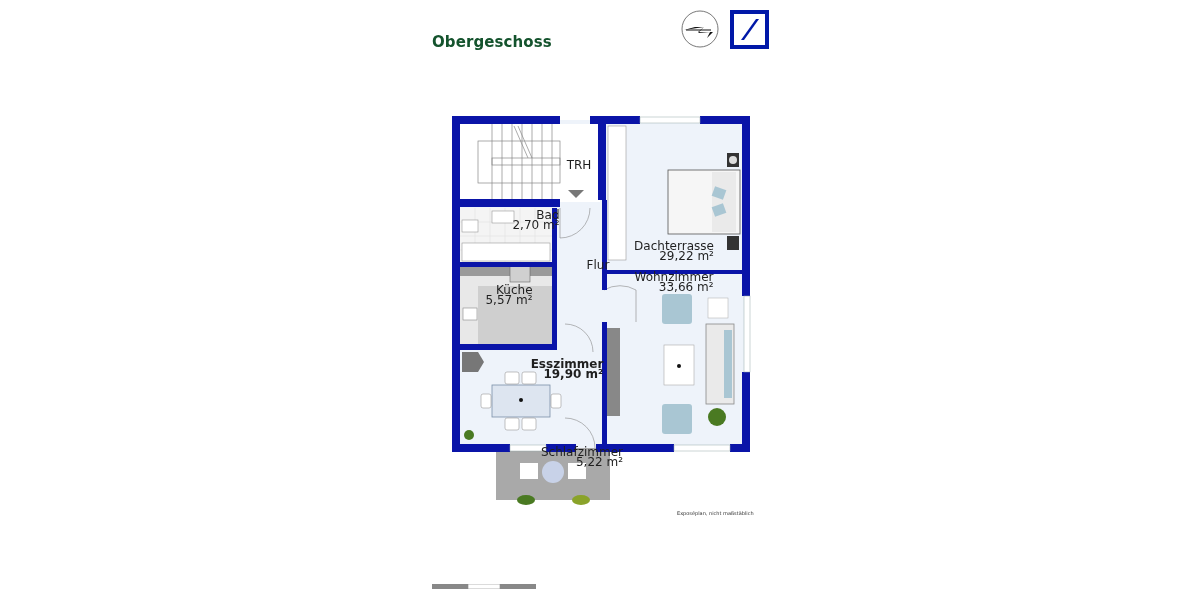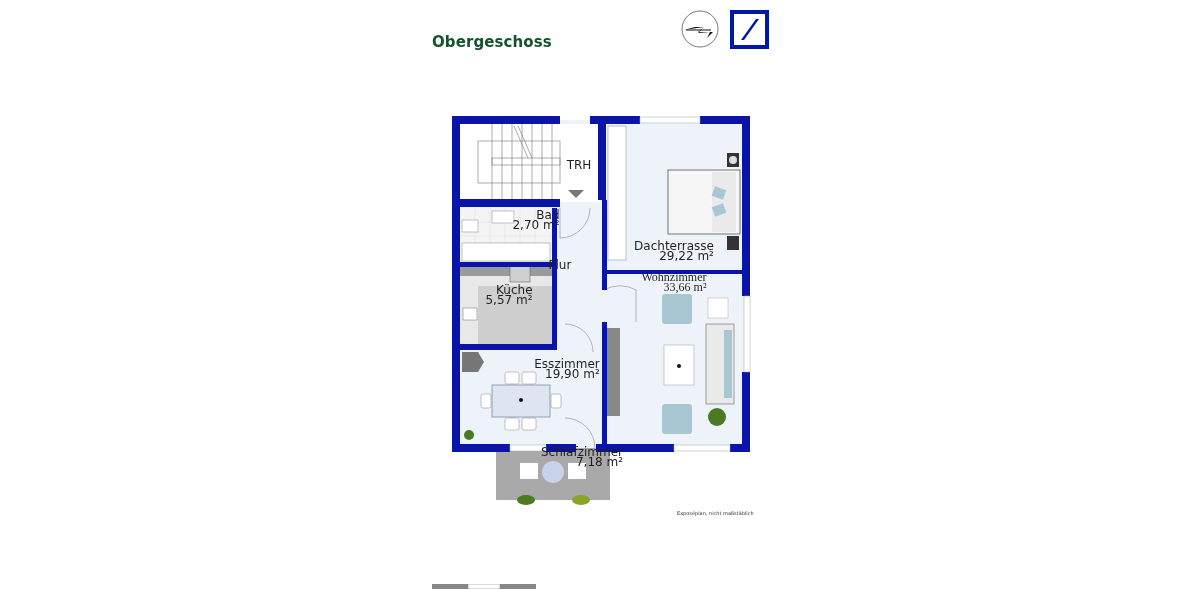--- a/index.html
+++ b/index.html
@@ -146,26 +146,26 @@
   <g fill="#ffffff" stroke="#9aa" stroke-width="0.5">
     <rect x="640" y="117" width="60" height="6"></rect>
     <rect x="744" y="296" width="6" height="76"></rect>
     <rect x="510" y="445" width="36" height="6"></rect>
     <rect x="674" y="445" width="56" height="6"></rect>
   </g>
 </svg>
 
 <div class="lbl" style="left:579px; top:160px;"><span>TRH</span></div>
 <div class="lbl" style="left:536px; top:210px;"><span>Bad</span><span class="area">2,70 m²</span></div>
-<div class="lbl" style="left:560px; top:260px;"><span>Flur</span></div>
+<div class="lbl" style="left:598px; top:260px;"><span>Flur</span></div>
 <div class="lbl" style="left:509px; top:285px;"><span>Küche</span><span class="area">5,57 m²</span></div>
 <div class="lbl" style="left:674px; top:241px;"><span>Dachterrasse</span><span class="area">29,22 m²</span></div>
-<div class="lbl" style="left:674px; top:272px;font-family:Liberation Serif, serif;"><span>Wohnzimmer</span><span class="area">33,66 m²</span></div>
-<div class="lbl" style="left:567px; top:359px;"><span>Esszimmer</span><span class="area">19,90 m²</span></div>
-<div class="lbl" style="left:582px; top:447px;"><span>Schlafzimmer</span><span class="area">7,18 m²</span></div>
+<div class="lbl" style="left:674px; top:272px;"><span>Wohnzimmer</span><span class="area">33,66 m²</span></div>
+<div class="lbl" style="left:567px; top:359px;font-weight:bold;"><span>Esszimmer</span><span class="area">19,90 m²</span></div>
+<div class="lbl" style="left:582px; top:447px;"><span>Schlafzimmer</span><span class="area">5,22 m²</span></div>
 
 <div class="note">Exposéplan, nicht maßstäblich</div>
 
 <svg class="scalebar" viewBox="0 0 104 5">
   <rect x="0" y="0" width="36" height="5" fill="#888"></rect>
   <rect x="36" y="0" width="32" height="5" fill="#fff" stroke="#888" stroke-width="0.6"></rect>
   <rect x="68" y="0" width="36" height="5" fill="#888"></rect>
 </svg>
 
 </body></html>

